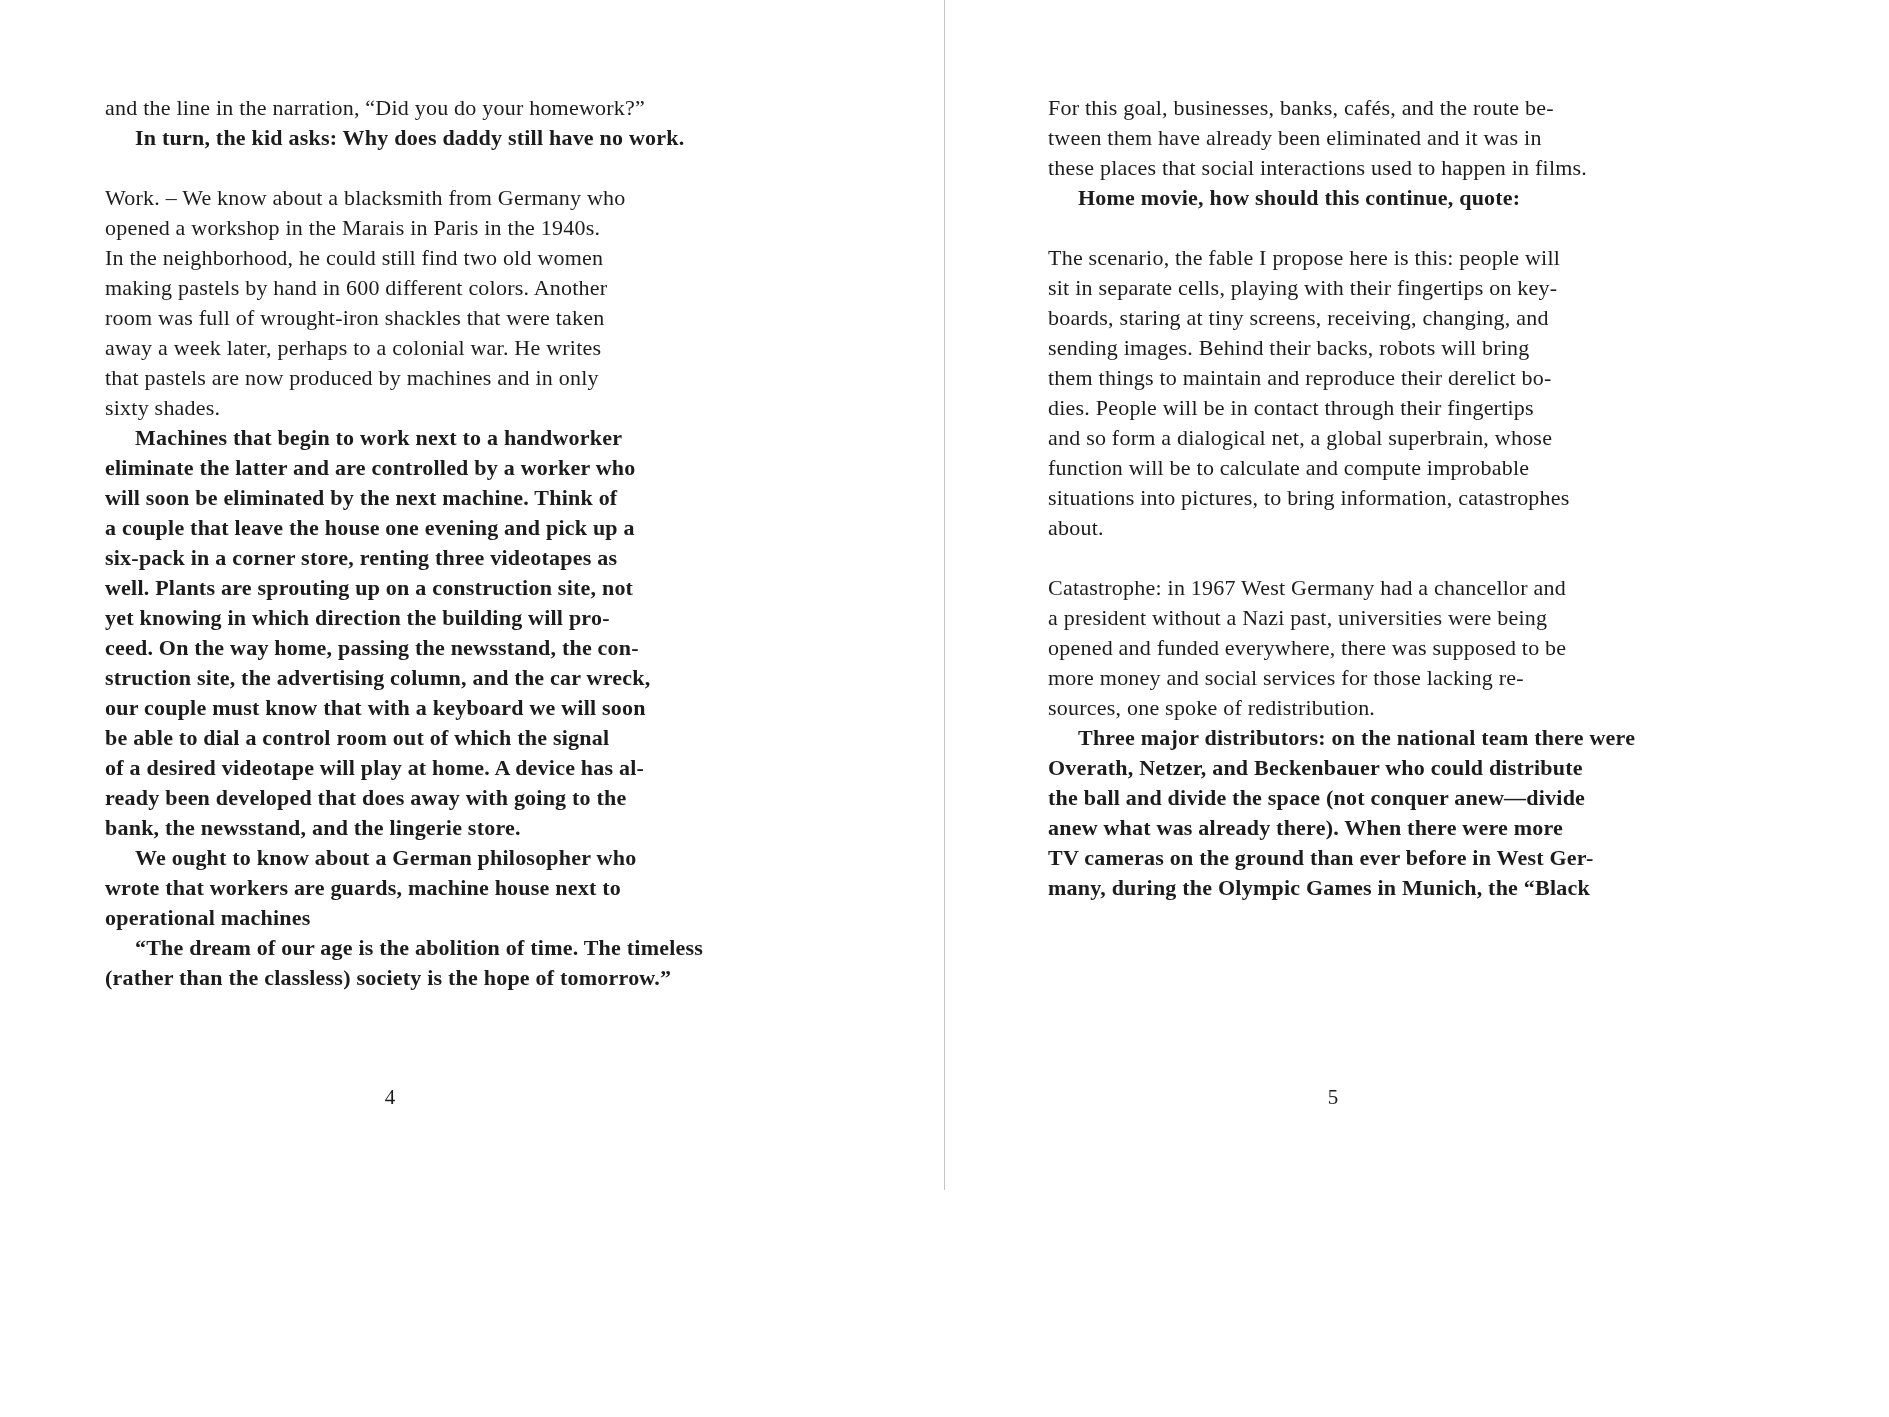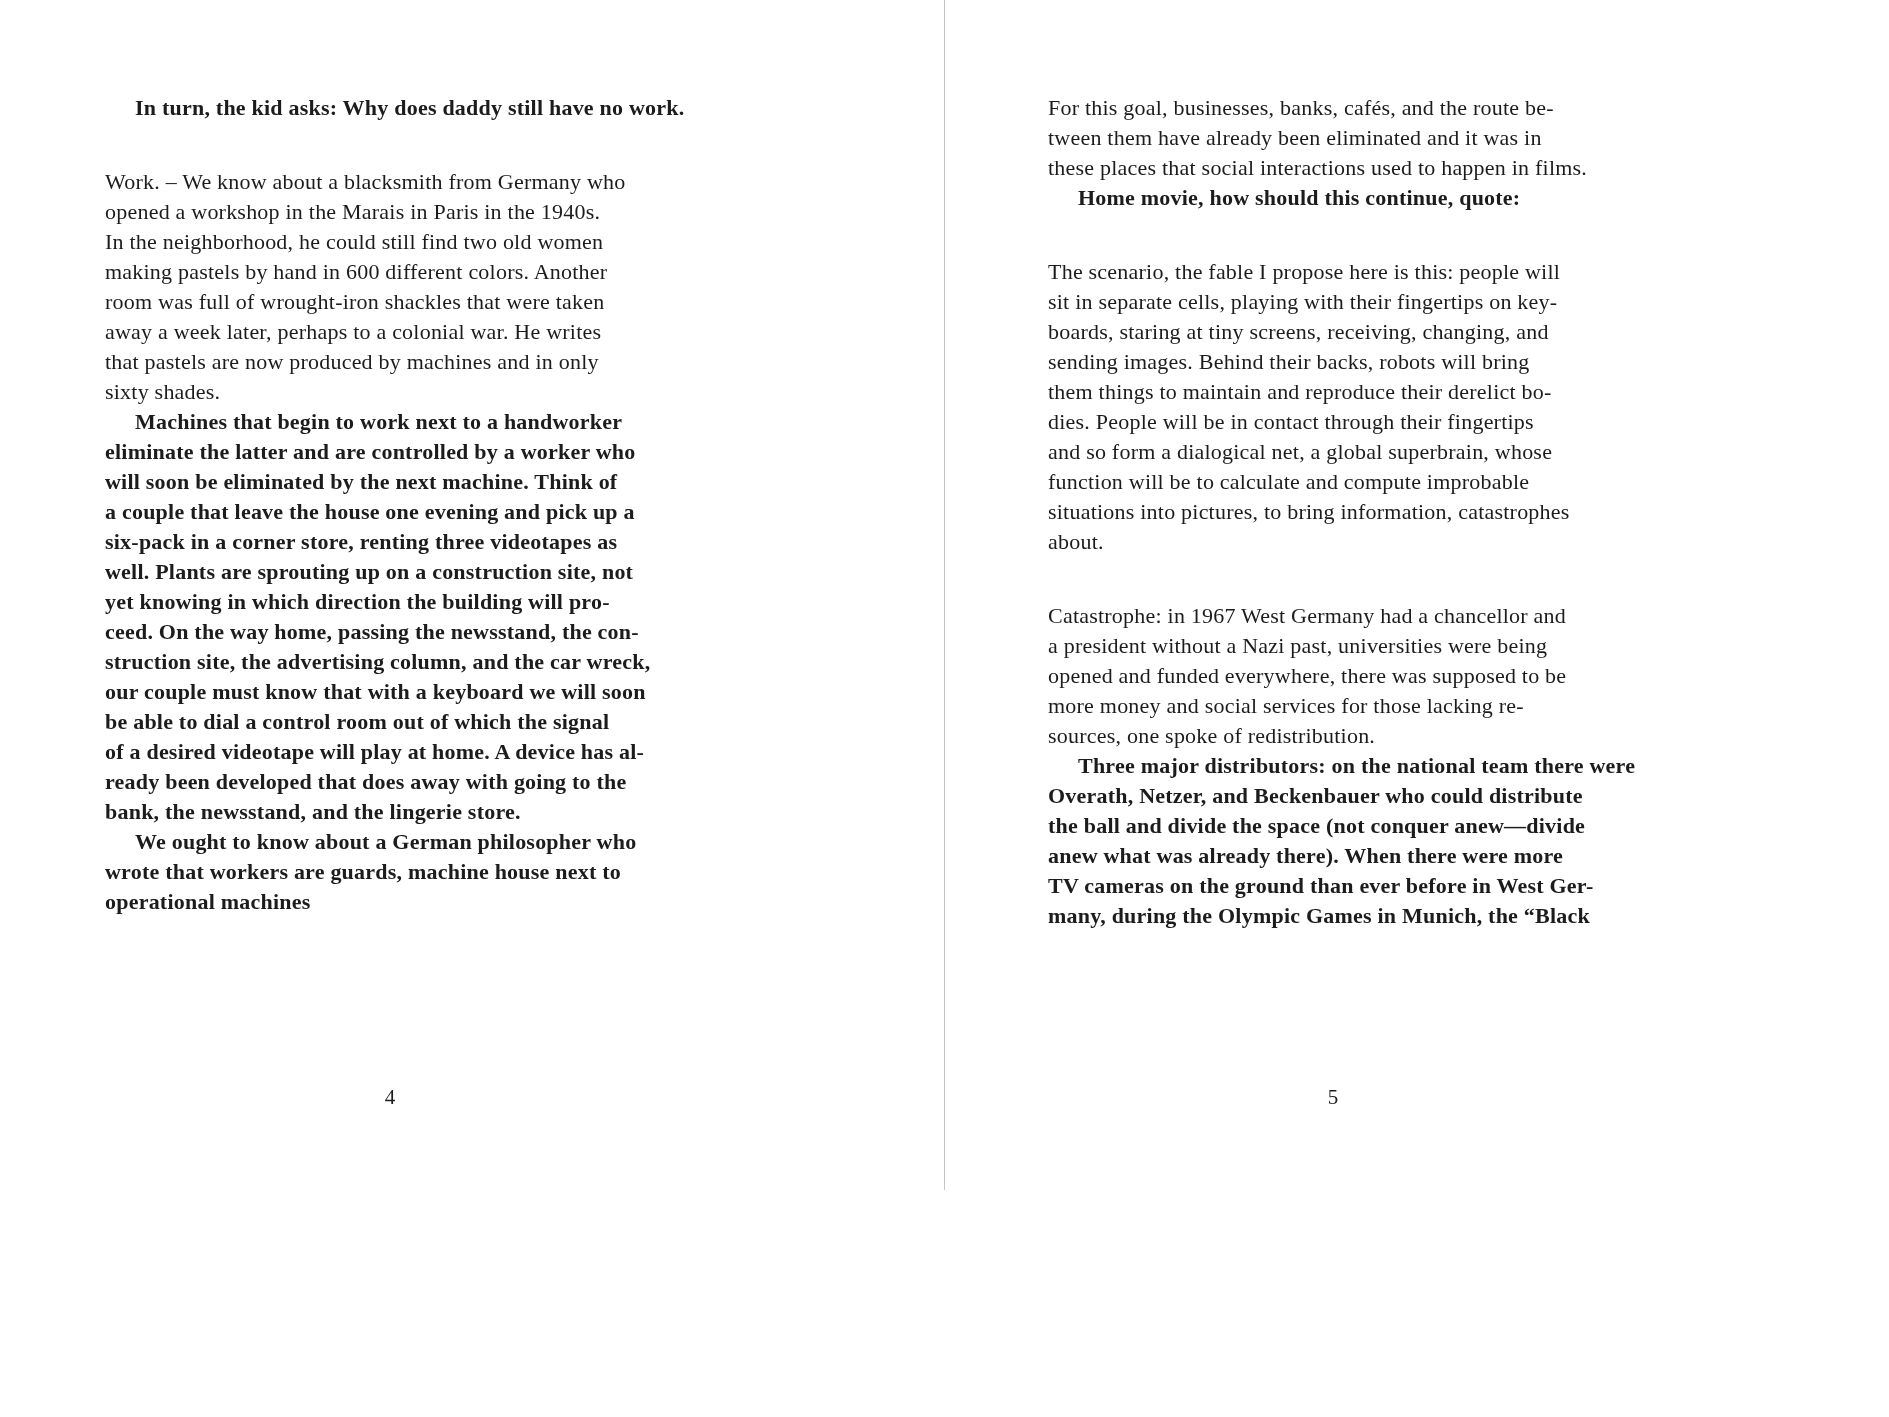--- a/index.html
+++ b/index.html
@@ -28,41 +28,41 @@
     top: 93px;
     font-size: 22px;
     line-height: 30px;
     letter-spacing: 0.01em;
     white-space: pre;
   }
   .text-left  { left: 105px; }
   .text-right { left: 1048px; }
   p.para { margin: 0; }
   p.para.indent { text-indent: 30px; font-weight: bold; }
-  p.para.gap { margin-top: 44px; }
+  p.para.gap { margin-top: 30px; }
   .folio {
     position: absolute;
     top: 1082px;
     width: 570px;
     text-align: center;
     font-size: 21px;
     line-height: 30px;
   }
   .folio-left  { left: 105px; }
   .folio-right { left: 1048px; }
 </style>
 </head>
 <body>
 
 <div class="spread">
 
   <div class="divider"></div>
 
   <section class="page page-left">
-    <div class="text-block text-left"><p class="para indent">In turn, the kid asks: Why does daddy still have no work.</p><p class="para gap">Work. – We know about a blacksmith from Germany who
+    <div class="text-block text-left"><p class="para">and the line in the narration, “Did you do your homework?”</p><p class="para indent">In turn, the kid asks: Why does daddy still have no work.</p><p class="para gap">Work. – We know about a blacksmith from Germany who
 opened a workshop in the Marais in Paris in the 1940s.
 In the neighborhood, he could still find two old women
 making pastels by hand in 600 different colors. Another
 room was full of wrought-iron shackles that were taken
 away a week later, perhaps to a colonial war. He writes
 that pastels are now produced by machines and in only
 sixty shades.</p><p class="para indent">Machines that begin to work next to a handworker
 eliminate the latter and are controlled by a worker who
 will soon be eliminated by the next machine. Think of
 a couple that leave the house one evening and pick up a
@@ -70,21 +70,22 @@
 well. Plants are sprouting up on a construction site, not
 yet knowing in which direction the building will pro-
 ceed. On the way home, passing the newsstand, the con-
 struction site, the advertising column, and the car wreck,
 our couple must know that with a keyboard we will soon
 be able to dial a control room out of which the signal
 of a desired videotape will play at home. A device has al-
 ready been developed that does away with going to the
 bank, the newsstand, and the lingerie store.</p><p class="para indent">We ought to know about a German philosopher who
 wrote that workers are guards, machine house next to
-operational machines</p></div>
+operational machines</p><p class="para indent">“The dream of our age is the abolition of time. The timeless
+(rather than the classless) society is the hope of tomorrow.”</p></div>
     <div class="folio folio-left">4</div>
   </section>
 
   <section class="page page-right">
     <div class="text-block text-right"><p class="para">For this goal, businesses, banks, cafés, and the route be-
 tween them have already been eliminated and it was in
 these places that social interactions used to happen in films.</p><p class="para indent">Home movie, how should this continue, quote:</p><p class="para gap">The scenario, the fable I propose here is this: people will
 sit in separate cells, playing with their fingertips on key-
 boards, staring at tiny screens, receiving, changing, and
 sending images. Behind their backs, robots will bring

